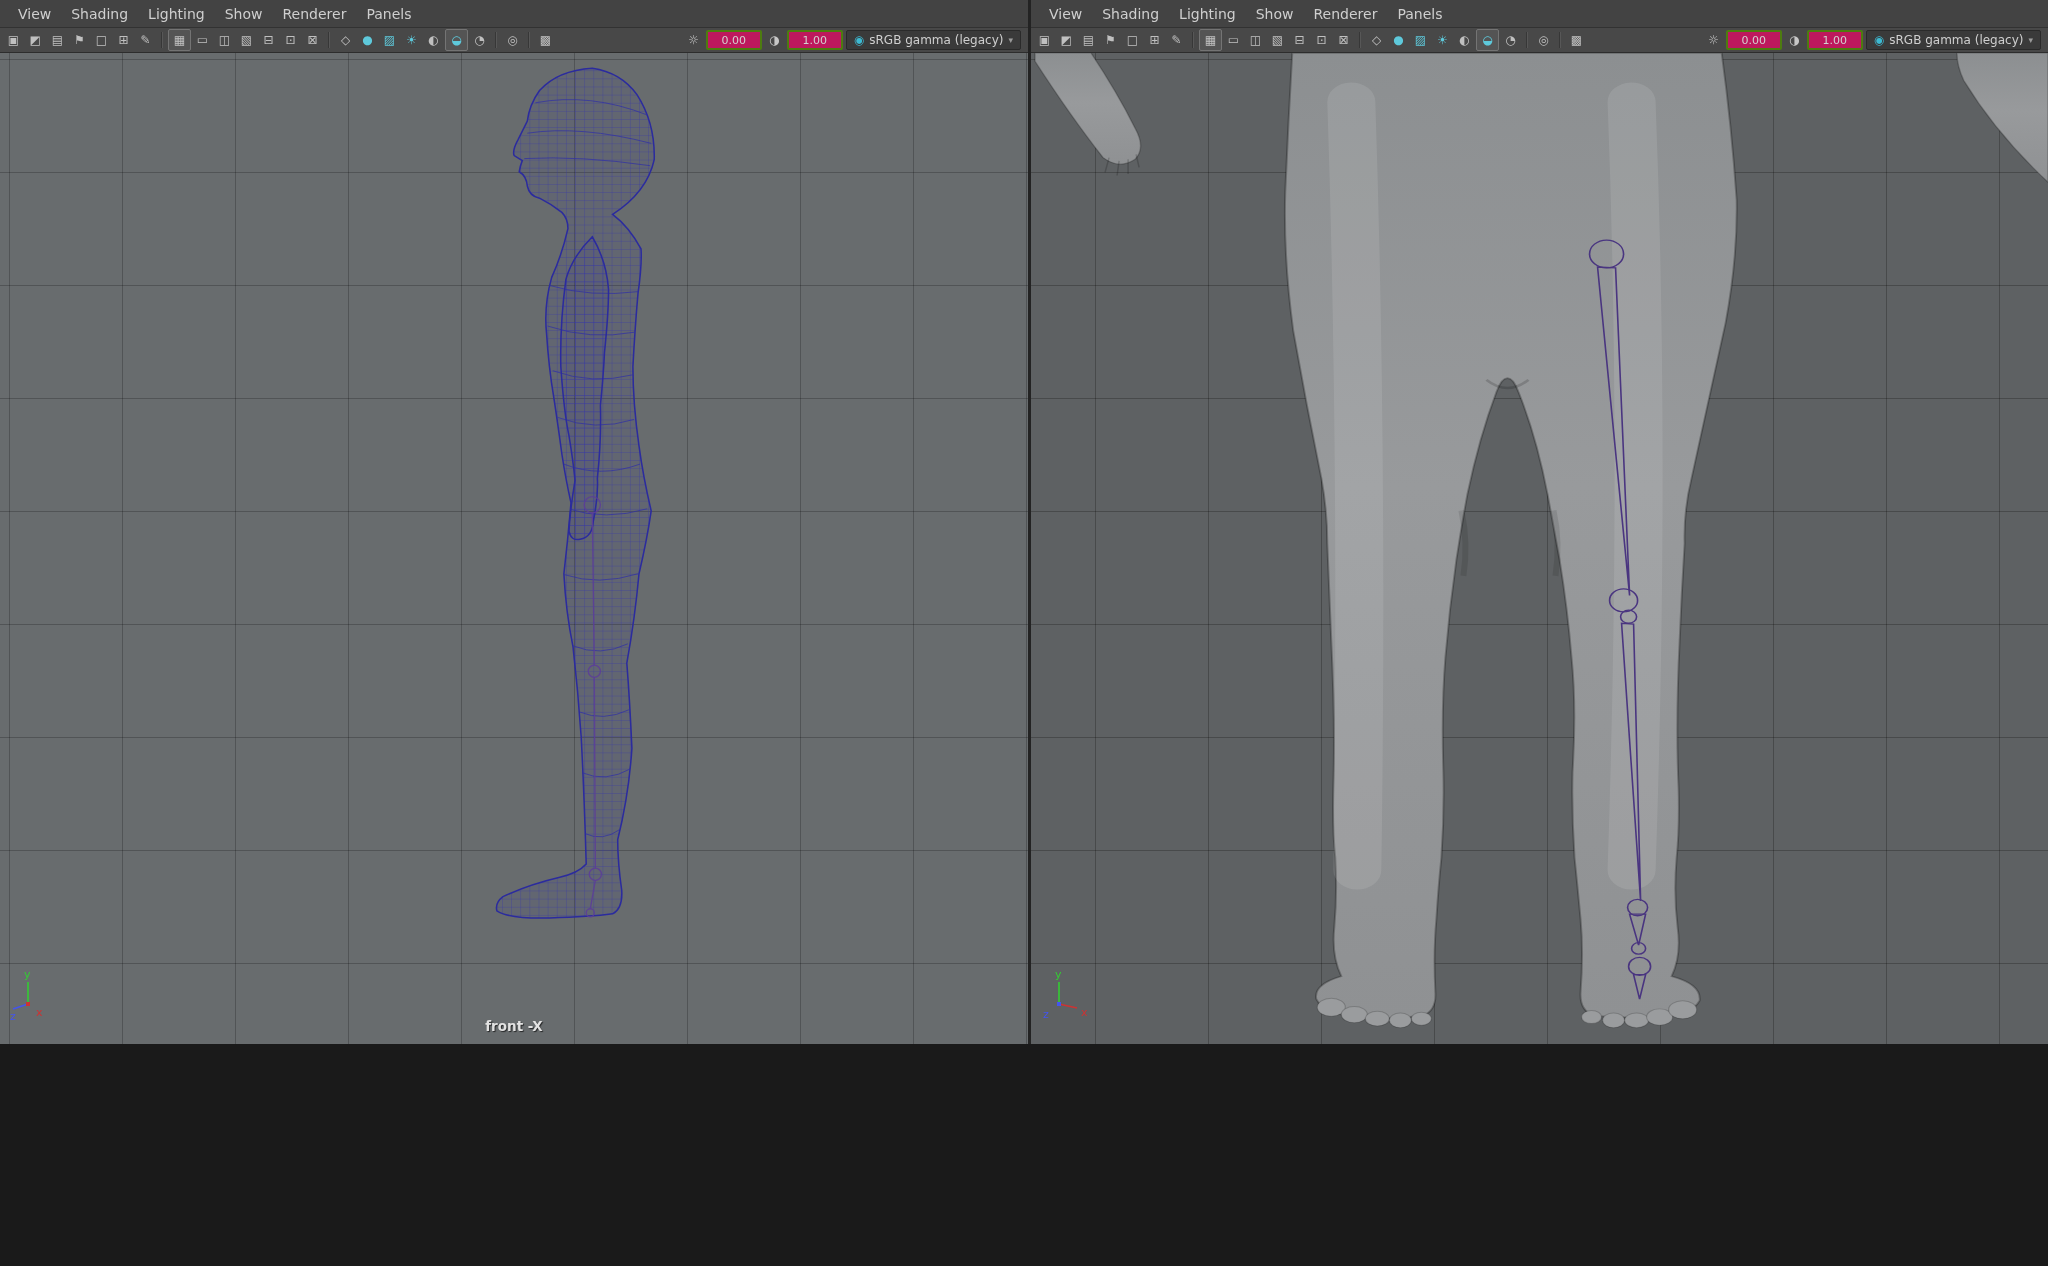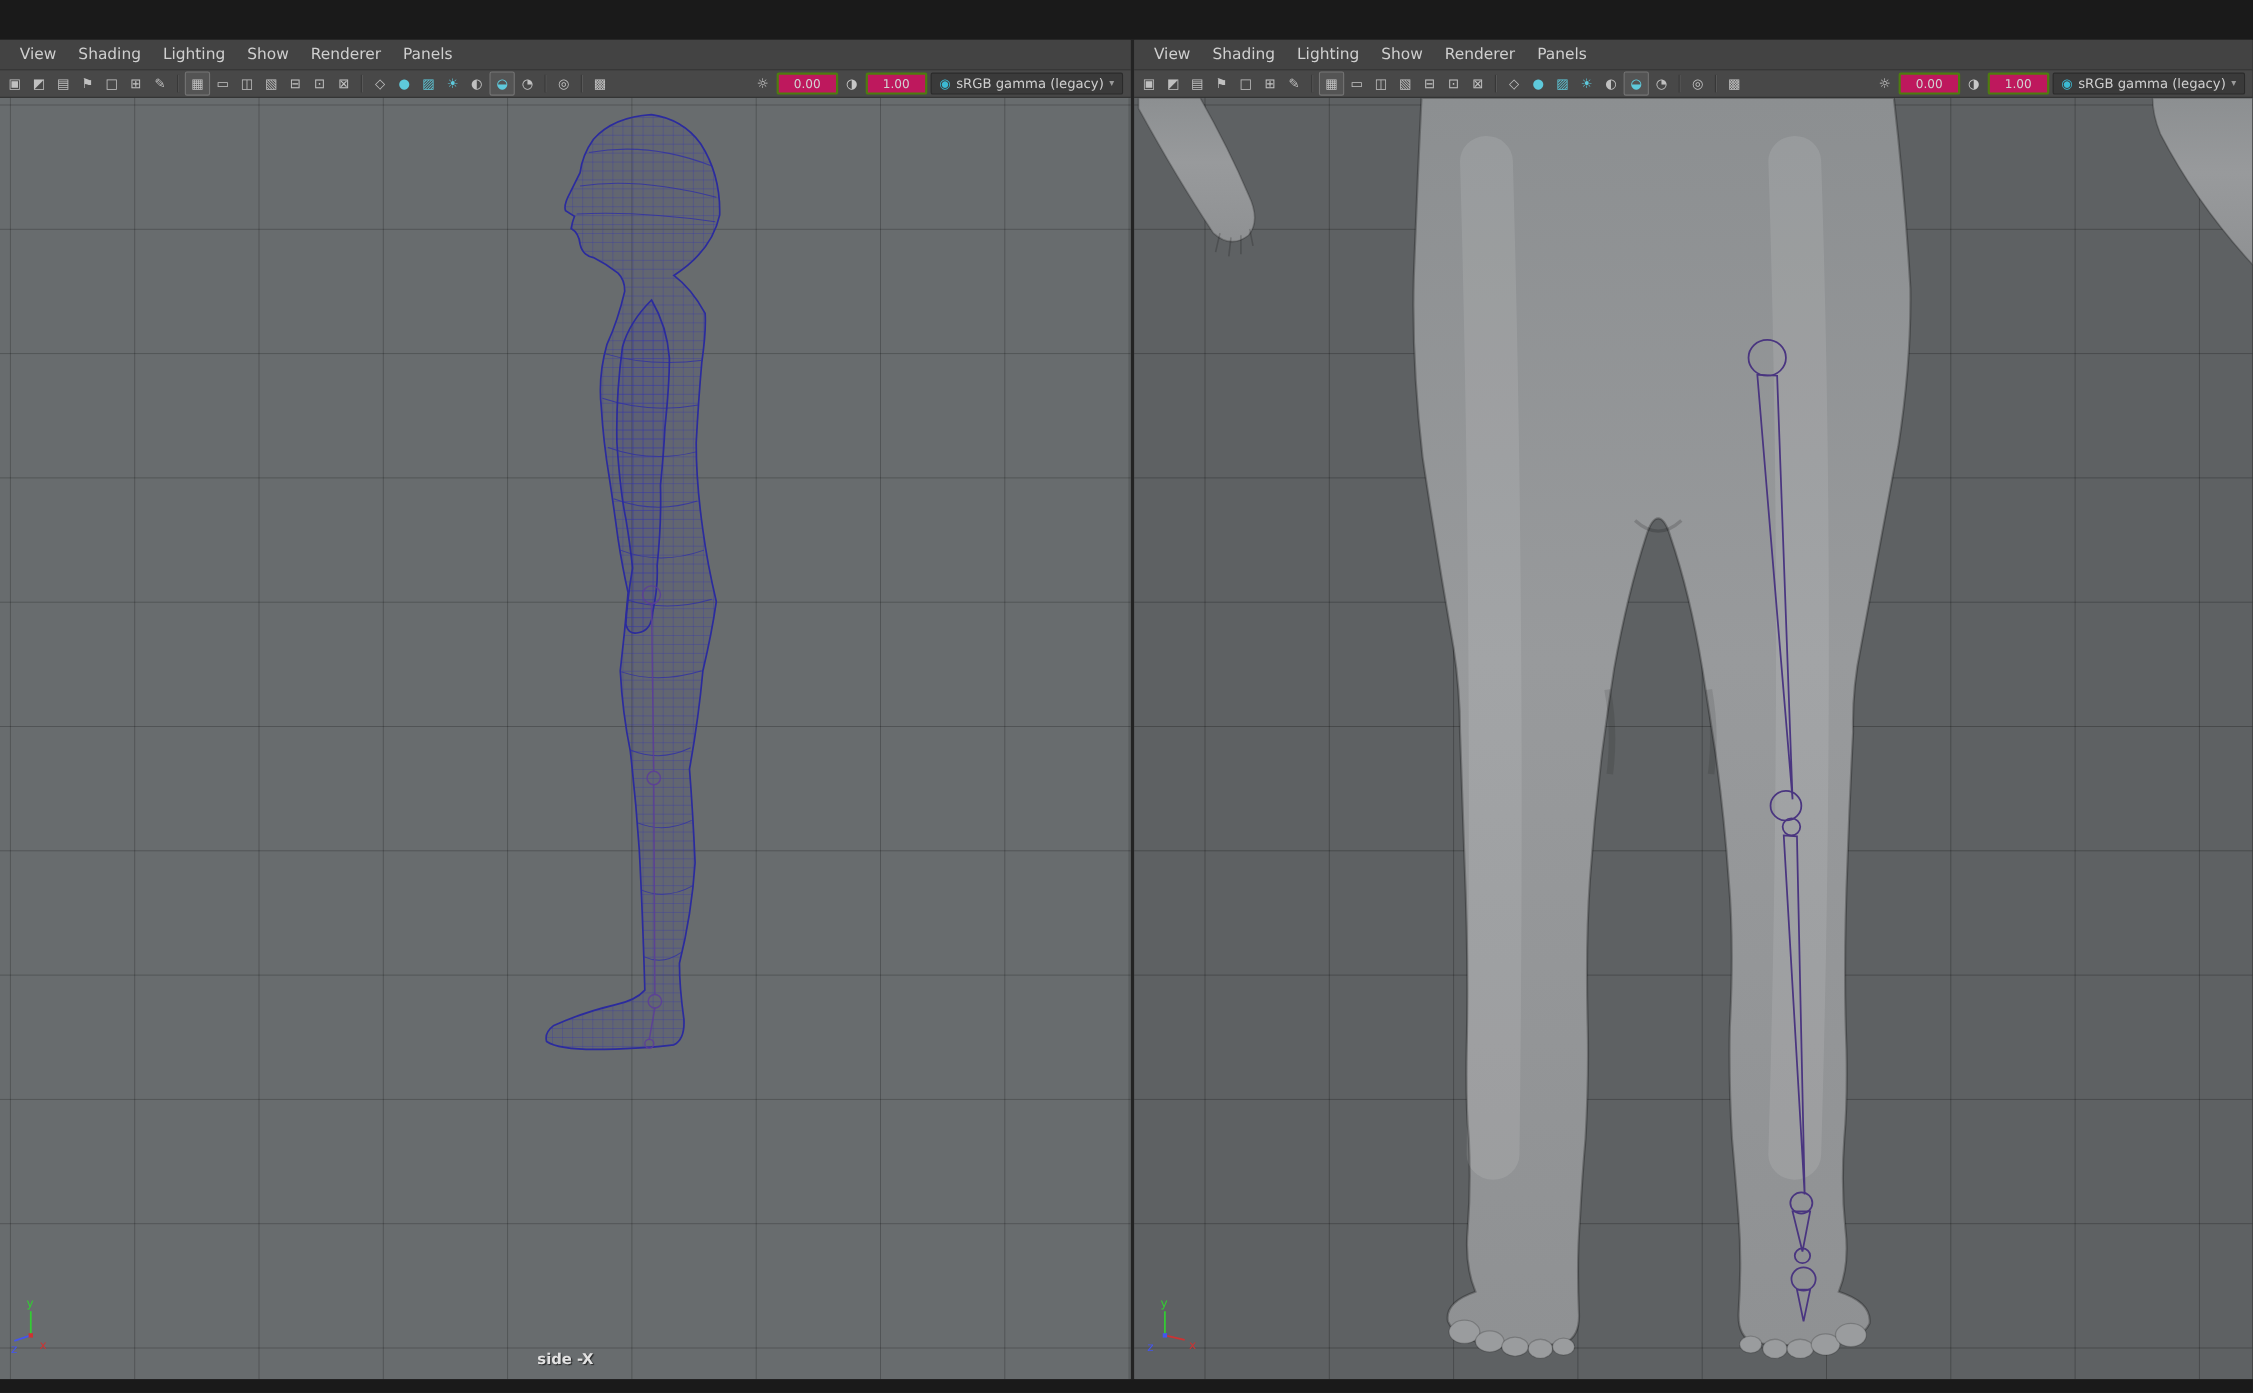--- a/index.html
+++ b/index.html
@@ -1,16 +1,16 @@
 <!DOCTYPE html>
 <html><head>
 <meta charset="utf-8">
 <style>
   html,body{margin:0;padding:0;background:#1a1a1a;}
-  .app{position:relative;width:2048px;height:1218px;display:flex;font-family:"DejaVu Sans",sans-serif;overflow:hidden;background:#2a2a2a;margin-top:36px;}
+  .app{position:relative;width:2048px;height:1044px;display:flex;font-family:"DejaVu Sans",sans-serif;overflow:hidden;background:#2a2a2a;}
   .panel{position:relative;height:100%;background:#3f3f3f;overflow:hidden;}
   .panel.left{width:1031px;border-right:3px solid #232323;box-sizing:border-box;}
   .panel.right{flex:1;}
   .menubar{height:27px;background:#434343;display:flex;align-items:center;padding-left:8px;border-bottom:1px solid #323232;}
   .menu-item{color:#cfcfcf;font-size:14px;padding:0 10px;line-height:26px;cursor:default;}
   .toolbar{height:24px;background:#484848;display:flex;align-items:center;padding:0 3px;border-bottom:1px solid #2d2d2d;white-space:nowrap;overflow:hidden;}
   .icon-strip{display:flex;align-items:center;gap:1px;}
   .tool-icon{width:21px;height:20px;display:flex;align-items:center;justify-content:center;font-size:12px;color:#c0c0c0;border-radius:2px;}
   .tool-icon.active{color:#5ec9db;}
   .tool-icon.boxed{border:1px solid #747474;background:#545454;}
@@ -188,21 +188,21 @@
 
       <svg class="gizmo" viewBox="0 0 56 56">
         <line x1="20" y1="38" x2="20" y2="16" stroke="#33cc33" stroke-width="1.6"></line>
         <text x="16" y="12" fill="#33cc33">y</text>
         <line x1="20" y1="38" x2="5" y2="43" stroke="#4455ee" stroke-width="1.6"></line>
         <text x="2" y="54" fill="#4455ee">z</text>
         <rect x="18" y="36" width="4" height="4" fill="#cc3333"></rect>
         <text x="28" y="50" fill="#cc3333">x</text>
       </svg>
 
-      <div class="vp-label">side -X</div>
+      <div class="vp-label">front -X</div>
     </div>
   </div>
 
   <div class="panel right">
     <div class="menubar">
 
     <span class="menu-item">View</span>
         <span class="menu-item">Shading</span>
         <span class="menu-item">Lighting</span>
         <span class="menu-item">Show</span>

